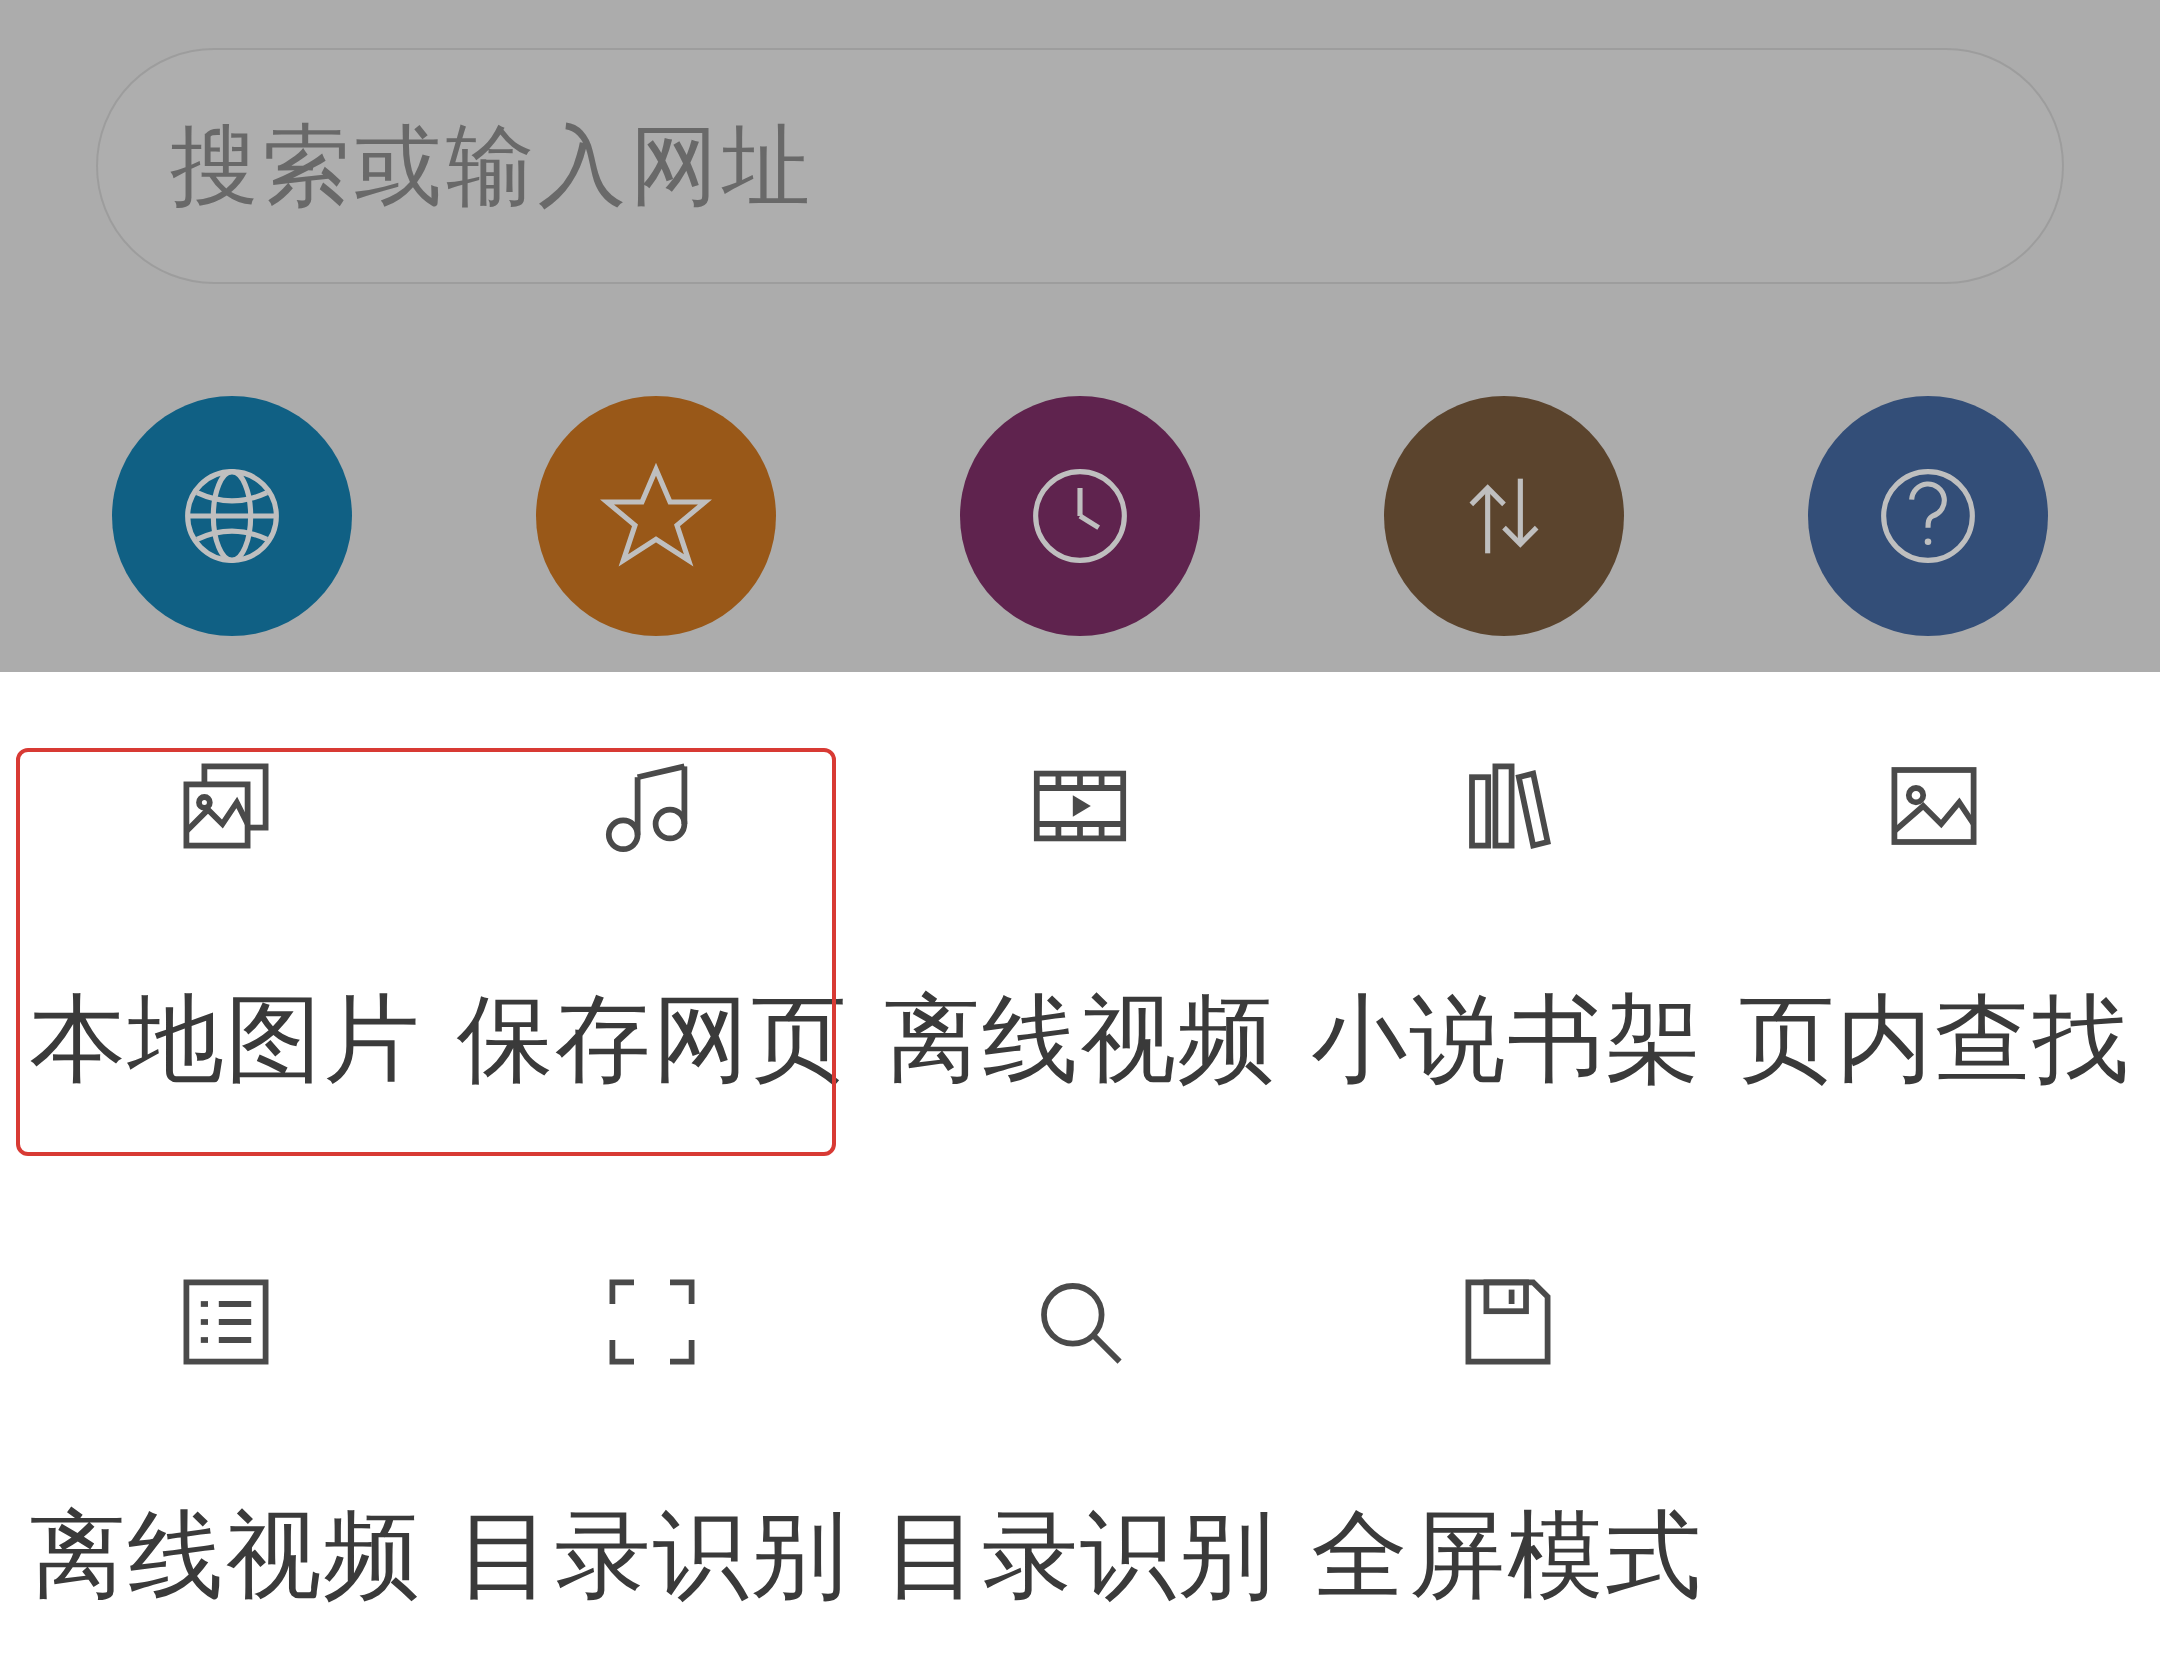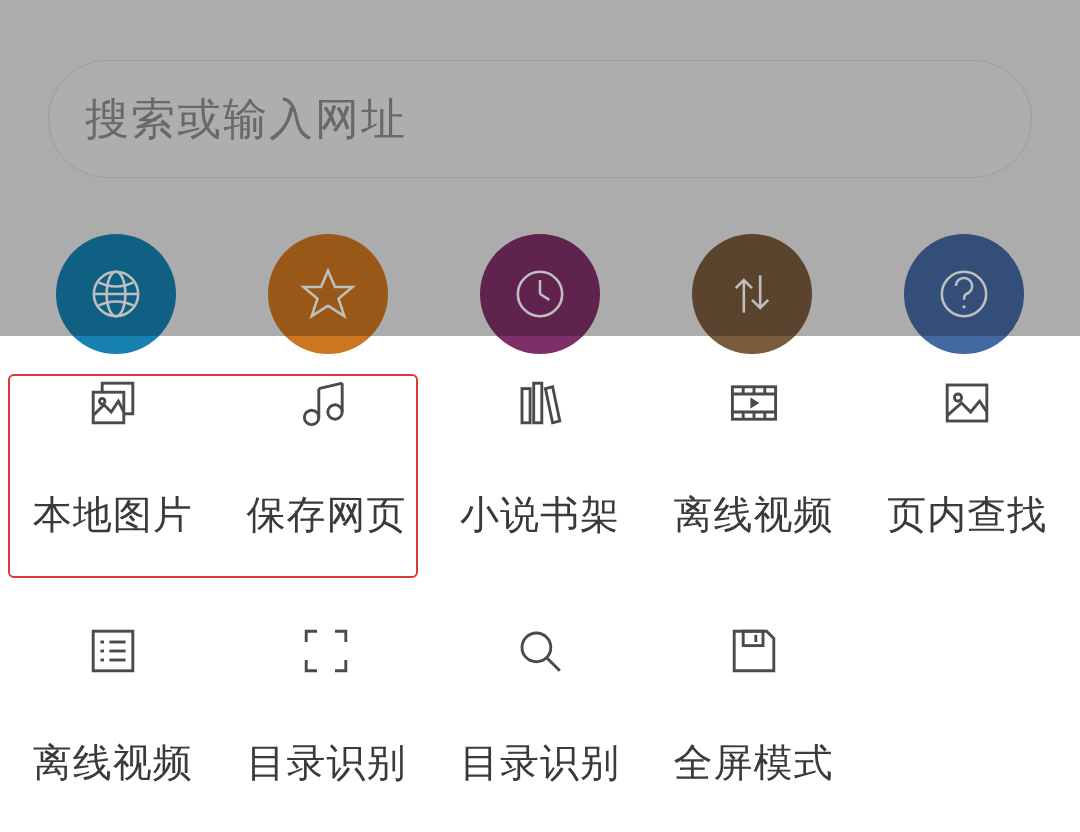--- a/index.html
+++ b/index.html
@@ -28,21 +28,20 @@
     }
     .search-bar {
       width: 100%;
       height: 118px;
       border-radius: 60px;
       border: 1.5px solid #d2d2d2;
       display: flex;
       align-items: center;
       padding: 0 36px;
       background: #e8e8e8;
-      margin-top: 36px;
     }
     .search-placeholder {
       font-size: 44px;
       color: #8d8d8d;
       letter-spacing: 2px;
     }
     .quick-row {
       display: flex;
       justify-content: space-between;
       margin-top: 56px;
@@ -93,21 +92,21 @@
     }
     .menu-icon-box svg {
       width: 54px;
       height: 54px;
       stroke: #4a4a4a;
       fill: none;
       stroke-width: 3.2;
       stroke-linejoin: miter;
     }
     .menu-label {
-      font-size: 39px;
+      font-size: 48px;
       color: #3a3a3a;
       letter-spacing: 1px;
     }
     .highlight-box {
       position: absolute;
       border: 2px solid #d83a34;
       border-radius: 6px;
       pointer-events: none;
     }
   </style>
@@ -178,51 +177,51 @@
       <div class="menu-icon-box">
         <svg viewBox="0 0 60 60">
           <circle cx="14" cy="46" r="8"></circle>
           <circle cx="40" cy="40" r="8"></circle>
           <line x1="22" y1="46" x2="22" y2="14"></line>
           <line x1="48" y1="40" x2="48" y2="8"></line>
           <line x1="22" y1="14" x2="48" y2="8"></line>
         </svg>
       </div>
       <div class="menu-label">保存网页</div>
-    </div>
-
-    <div class="menu-item">
-      <div class="menu-icon-box">
-        <svg viewBox="0 0 60 60">
-          <rect x="10" y="14" width="9" height="38"></rect>
-          <rect x="23" y="8" width="9" height="44"></rect>
-          <polygon points="36,14 44,12 52,50 44,52"></polygon>
-        </svg>
-      </div>
-      <div class="menu-label">小说书架</div>
     </div>
 
     <div class="menu-item">
       <div class="menu-icon-box">
         <svg viewBox="0 0 60 60">
           <rect x="6" y="12" width="48" height="36"></rect>
           <line x1="6" y1="20" x2="54" y2="20"></line>
           <line x1="6" y1="40" x2="54" y2="40"></line>
           <line x1="18" y1="12" x2="18" y2="20"></line>
           <line x1="30" y1="12" x2="30" y2="20"></line>
           <line x1="42" y1="12" x2="42" y2="20"></line>
           <line x1="18" y1="40" x2="18" y2="48"></line>
           <line x1="30" y1="40" x2="30" y2="48"></line>
           <line x1="42" y1="40" x2="42" y2="48"></line>
           <polygon points="26,24 36,30 26,36" fill="#4a4a4a" stroke="none"></polygon>
         </svg>
       </div>
       <div class="menu-label">离线视频</div>
     </div>
 
+    <div class="menu-item">
+      <div class="menu-icon-box">
+        <svg viewBox="0 0 60 60">
+          <rect x="10" y="14" width="9" height="38"></rect>
+          <rect x="23" y="8" width="9" height="44"></rect>
+          <polygon points="36,14 44,12 52,50 44,52"></polygon>
+        </svg>
+      </div>
+      <div class="menu-label">小说书架</div>
+    </div>
+
 
     <div class="menu-item">
       <div class="menu-icon-box">
         <svg viewBox="0 0 60 60">
           <rect x="8" y="10" width="44" height="40"></rect>
           <circle cx="20" cy="24" r="4"></circle>
           <polyline points="8,44 24,30 34,40 44,28 52,40"></polyline>
         </svg>
       </div>
       <div class="menu-label">页内查找</div>

